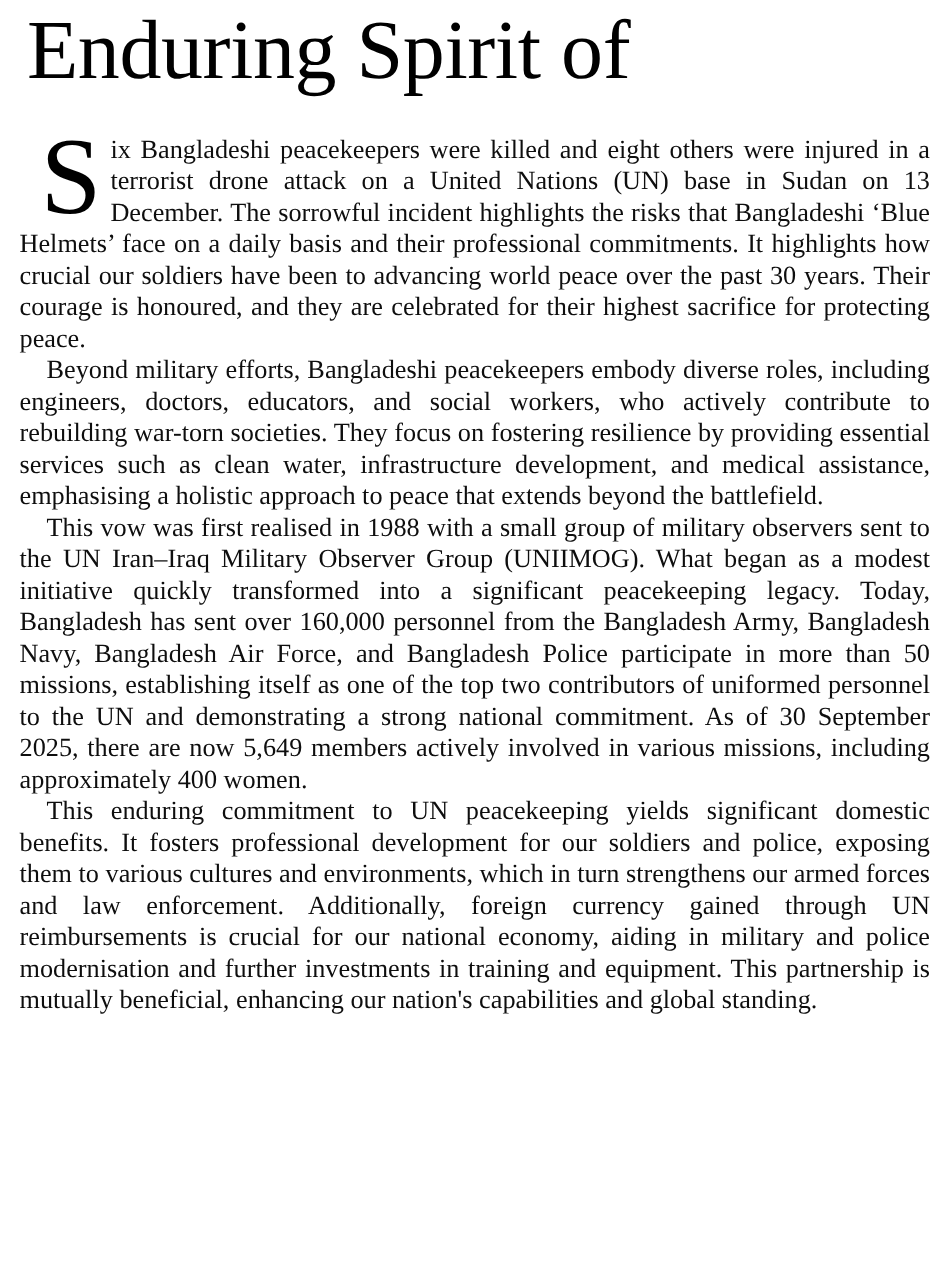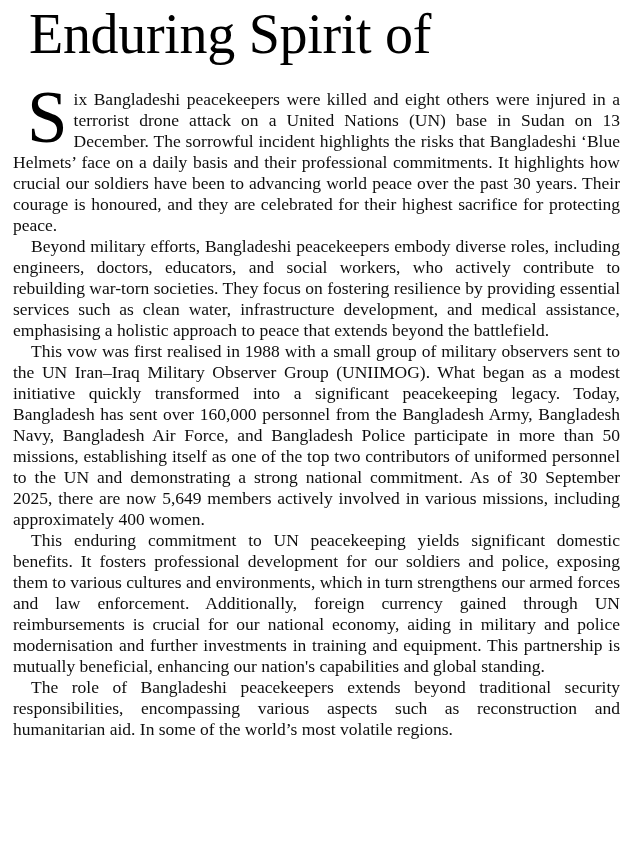--- a/index.html
+++ b/index.html
@@ -26,21 +26,20 @@
       margin: 0 0 24px 5px;
       font-weight: 400;
       font-size: 56px;
       line-height: 61px;
       letter-spacing: -0.3px;
       color: #000000;
     }
     .headline .line {
       display: block;
       white-space: nowrap;
-      margin-left: 11px;
     }
     .article-body {
       font-size: 17.5px;
       line-height: 21px;
       text-align: justify;
       color: #0e0e0e;
     }
     .article-body p {
       margin: 0;
       padding: 0;
@@ -70,16 +69,15 @@
 
   <div class="article-body">
     <p class="first"><span class="dropcap">S</span><span>ix Bangladeshi peacekeepers were killed and eight others were injured in a terrorist drone attack on a United Nations (UN) base in Sudan on 13 December. The sorrowful incident highlights the risks that Bangladeshi ‘Blue Helmets’ face on a daily basis and their professional commitments. It highlights how crucial our soldiers have been to advancing world peace over the past 30 years. Their courage is honoured, and they are celebrated for their highest sacrifice for protecting peace.</span></p>
 
     <p>Beyond military efforts, Bangladeshi peacekeepers embody diverse roles, including engineers, doctors, educators, and social workers, who actively contribute to rebuilding war-torn societies. They focus on fostering resilience by providing essential services such as clean water, infrastructure development, and medical assistance, emphasising a holistic approach to peace that extends beyond the battlefield.</p>
 
     <p>This vow was first realised in 1988 with a small group of military observers sent to the UN Iran–Iraq Military Observer Group (UNIIMOG). What began as a modest initiative quickly transformed into a significant peacekeeping legacy. Today, Bangladesh has sent over 160,000 personnel from the Bangladesh Army, Bangladesh Navy, Bangladesh Air Force, and Bangladesh Police participate in more than 50 missions, establishing itself as one of the top two contributors of uniformed personnel to the UN and demonstrating a strong national commitment. As of 30 September 2025, there are now 5,649 members actively involved in various missions, including approximately 400 women.</p>
 
     <p>This enduring commitment to UN peacekeeping yields significant domestic benefits. It fosters professional development for our soldiers and police, exposing them to various cultures and environments, which in turn strengthens our armed forces and law enforcement. Additionally, foreign currency gained through UN reimbursements is crucial for our national economy, aiding in military and police modernisation and further investments in training and equipment. This partnership is mutually beneficial, enhancing our nation's capabilities and global standing.</p>
 
-    <p>The role of Bangladeshi peacekeepers extends beyond traditional security responsibilities, encompassing various aspects such as reconstruction and humanitarian aid. In some of the world’s most volatile regions.</p>
   </div>
 
 </div>
 
 </body></html>

